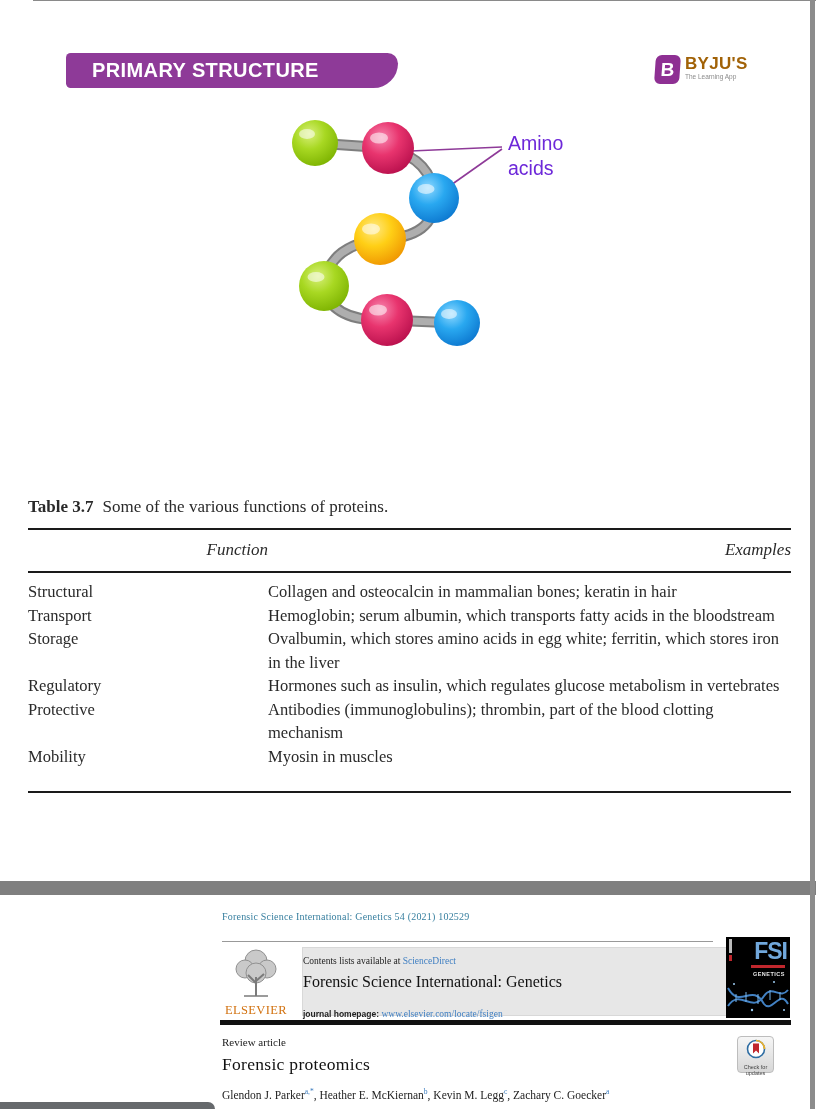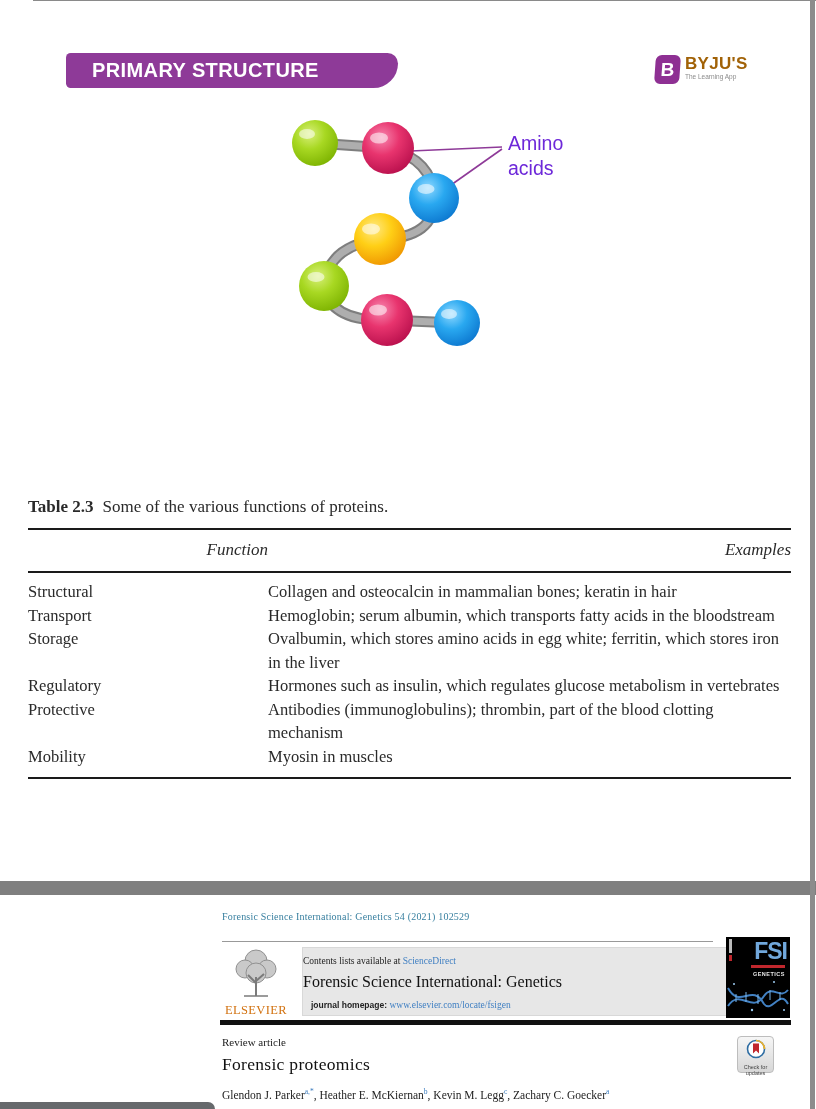--- a/index.html
+++ b/index.html
@@ -30,37 +30,37 @@
             font-family:"Liberation Serif",serif;}
   .tbl-caption{font-size:17px;margin-bottom:11px;}
   .tbl-caption b{margin-right:9px;}
   table.ftable{border-collapse:collapse;width:100%;border-top:2px solid #1a1a1a;
                border-bottom:2px solid #1a1a1a;font-size:16.5px;}
   table.ftable th{font-style:italic;font-weight:normal;text-align:right;
                   border-bottom:2px solid #1a1a1a;padding:10px 0 11px 0;font-size:17px;}
   table.ftable td{vertical-align:top;line-height:23.5px;padding:0;}
   table.ftable td.fn{width:240px;}
   table.ftable tbody tr:first-child td{padding-top:7px;}
-  table.ftable tbody tr:last-child td{padding-bottom:9px;font-family:Liberation Serif, serif;}
+  table.ftable tbody tr:last-child td{padding-bottom:23px;font-family:Liberation Serif, serif;}
 
   
   .gray-band{position:absolute;left:0;top:881px;width:816px;height:14px;background:#7f7f7f;}
 
   
   .paper{color:#1a1a1a;font-family:"Liberation Serif",serif;}
   .running-head{position:absolute;left:222px;top:911px;width:568px;
                 color:#377f9f;font-size:10px;letter-spacing:.2px;}
   .head-rule{position:absolute;left:222px;top:941px;width:491px;height:1px;background:#999;}
   .elsevier{position:absolute;left:220px;top:947px;width:72px;height:69px;text-align:center;}
   .elsevier-word{color:#d2710f;font-size:12.5px;letter-spacing:.4px;font-family:"Liberation Serif",serif;}
   .jheader{position:absolute;left:302px;top:947px;width:471px;height:69px;background:#e7e7e7;
            border:1px solid #d8d8d8;box-sizing:border-box;text-align:left;}
   .contents-line{font-size:9.5px;margin-top:8px;color:#222;}
   .jtitle{font-size:16px;margin-top:7px;color:#111;}
-  .homepage-line{font-size:9.5px;margin-top:9px;color:#222;padding-left:8px;}
+  .homepage-line{font-size:9.5px;margin-top:18px;color:#222;}
   .homepage-line .lbl{font-family:"Liberation Sans",sans-serif;font-weight:bold;font-size:8.5px;}
   a.lnk{color:#3f7fc2;text-decoration:none;}
   .cover{position:absolute;left:726px;top:937px;width:64px;height:81px;background:#000;overflow:hidden;}
   .cover .fsi{position:absolute;right:3px;top:1px;color:#71a8dc;font-family:"Liberation Sans",sans-serif;
               font-weight:bold;font-size:23px;letter-spacing:-1px;}
   .cover .redbar{position:absolute;right:5px;top:28px;width:34px;height:3px;background:#c0272d;}
   .cover .gen{position:absolute;right:5px;top:34px;color:#e8e8e8;font-family:"Liberation Sans",sans-serif;
               font-size:5.5px;font-weight:bold;letter-spacing:.5px;}
   .cover .vol{position:absolute;left:3px;top:2px;width:3px;height:14px;background:#bbb;}
   .cover .vol2{position:absolute;left:3px;top:18px;width:3px;height:6px;background:#c0272d;}
@@ -163,21 +163,21 @@
     </g>
   </svg>
 
   <div class="amino-label">
     <div>Amino</div>
     <div>acids</div>
   </div>
 
   <div class="tbl-wrap">
     <div class="tbl-caption">
-      <b>Table 2.3</b><span>Some of the various functions of proteins.</span>
+      <b>Table 3.7</b><span>Some of the various functions of proteins.</span>
     </div>
     <table class="ftable">
       <thead>
         <tr>
           <th style="width:240px">Function</th>
           <th>Examples</th>
         </tr>
       </thead>
       <tbody>
           <tr>

